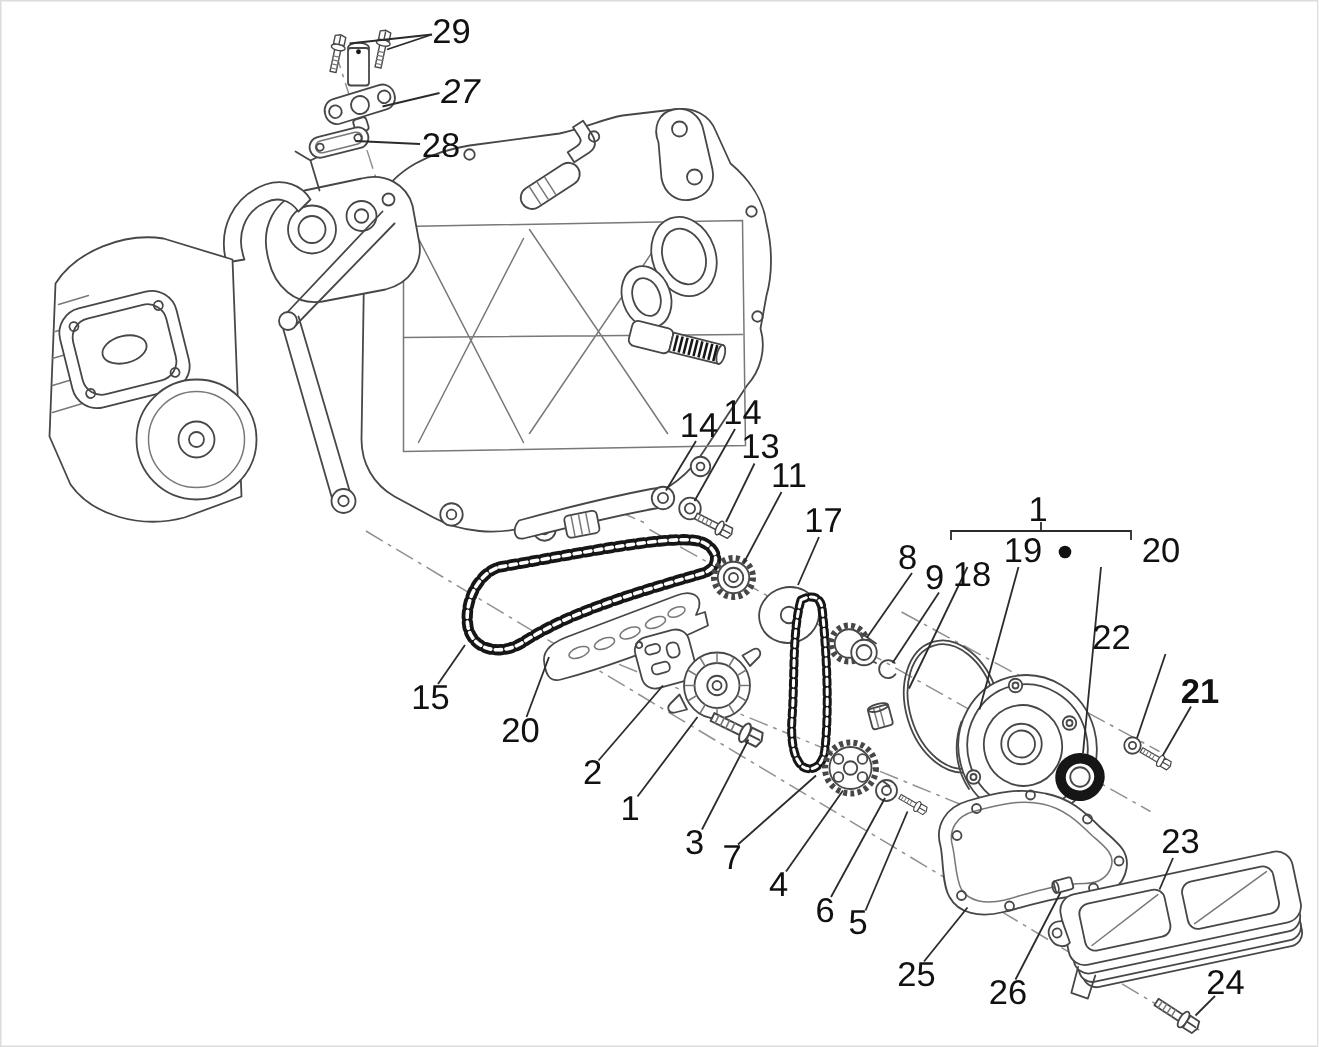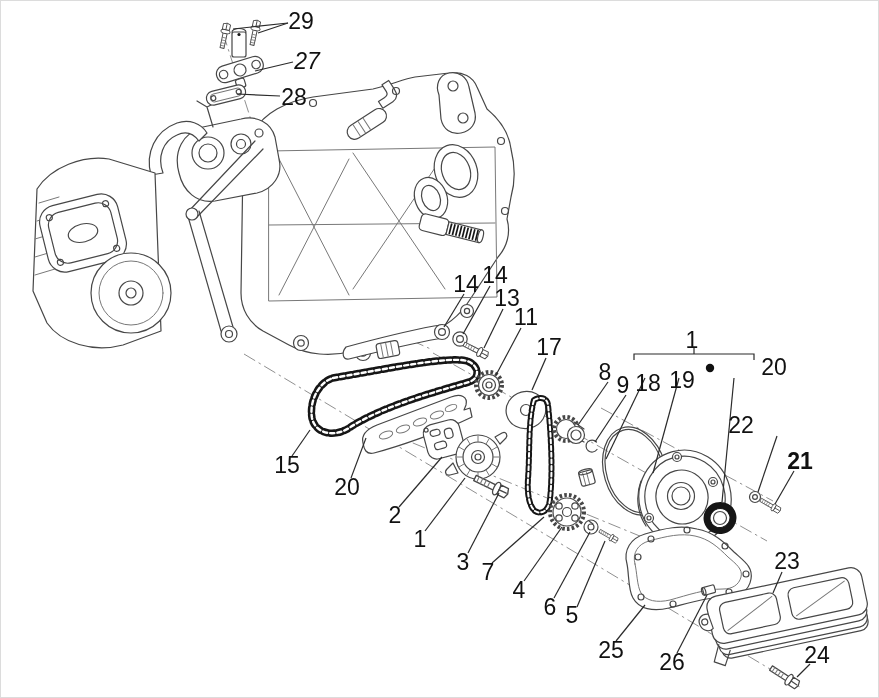--- a/index.html
+++ b/index.html
@@ -422,21 +422,21 @@
     <div class="callout" style="left: 622px; top: 384px;">9</div>
     <div class="callout" style="left: 548px; top: 346px;">17</div>
     <div class="callout" style="left: 525px; top: 316px;">11</div>
     <div class="callout" style="left: 465px; top: 283px;">14</div>
     <div class="callout" style="left: 506px; top: 297px;">13</div>
     <div class="callout" style="left: 494px; top: 274px;">14</div>
     <div class="callout" style="left: 286px; top: 464px;">15</div>
     <div class="callout" style="left: 346px; top: 486px;">20</div>
     <div class="callout" style="left: 691px; top: 339px;">1</div>
     <div class="callout" style="left: 647px; top: 382px;">18</div>
-    <div class="callout" style="left: 681px; top: 366px; margin-top: 13px;">19</div>
+    <div class="callout" style="left: 681px; top: 366px;">19</div>
     <div class="callout" style="left: 773px; top: 366px;">20</div>
     <div class="callout" style="left: 799px; top: 460px; font-weight: bold;">21</div>
     <div class="callout" style="left: 740px; top: 424px; text-align: center;">22</div>
     <div class="callout" style="left: 786px; top: 560px;">23</div>
     <div class="callout" style="left: 816px; top: 654px;">24</div>
     <div class="callout" style="left: 610px; top: 649px;">25</div>
     <div class="callout" style="left: 671px; top: 661px;">26</div>
     <div class="callout" style="left: 306px; top: 60px; font-style: italic;">27</div>
     <div class="callout" style="left: 293px; top: 96px;">28</div>
     <div class="callout" style="left: 300px; top: 20px;">29</div>

